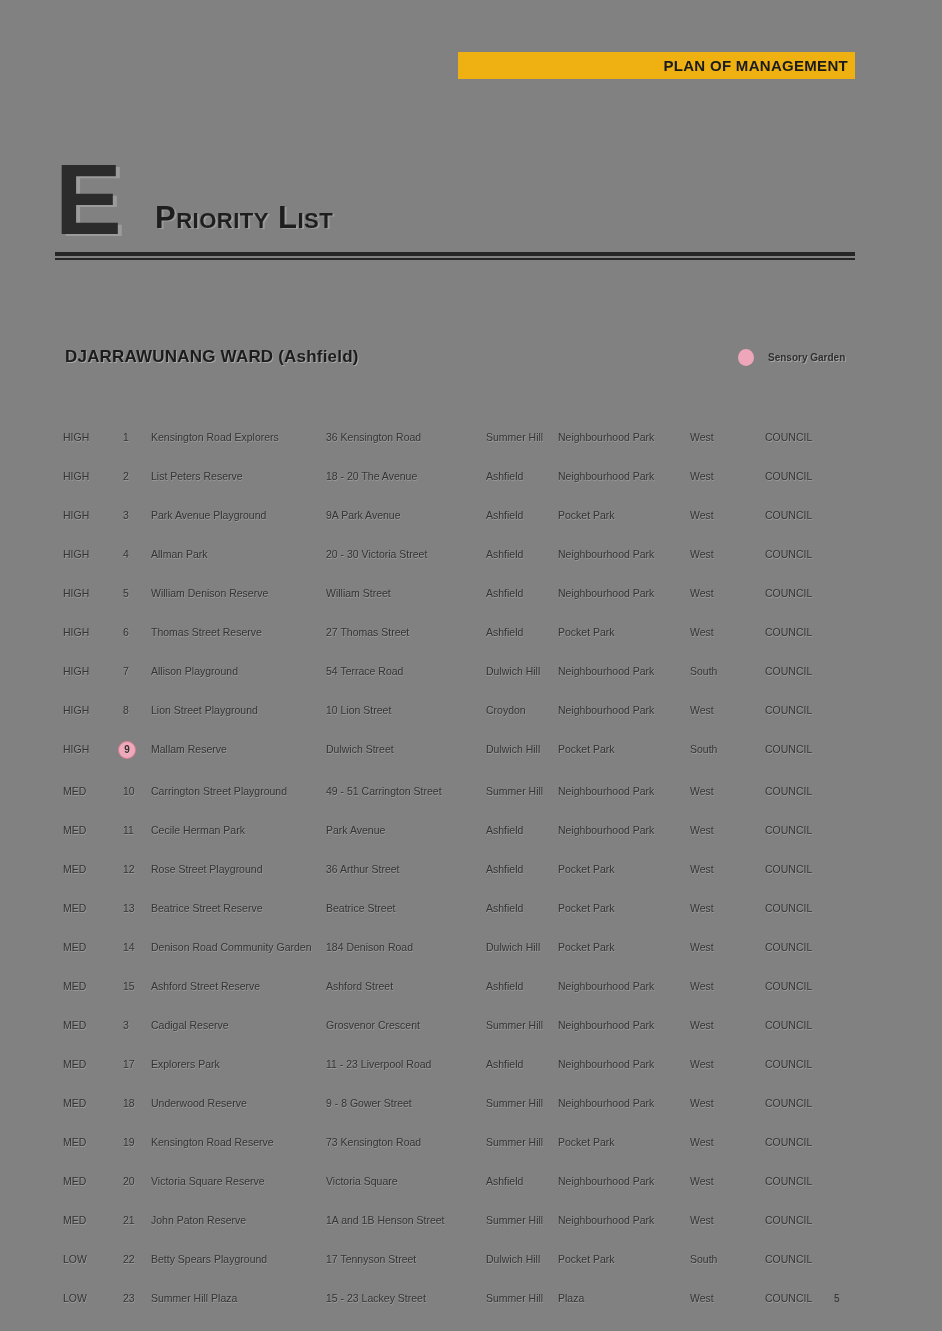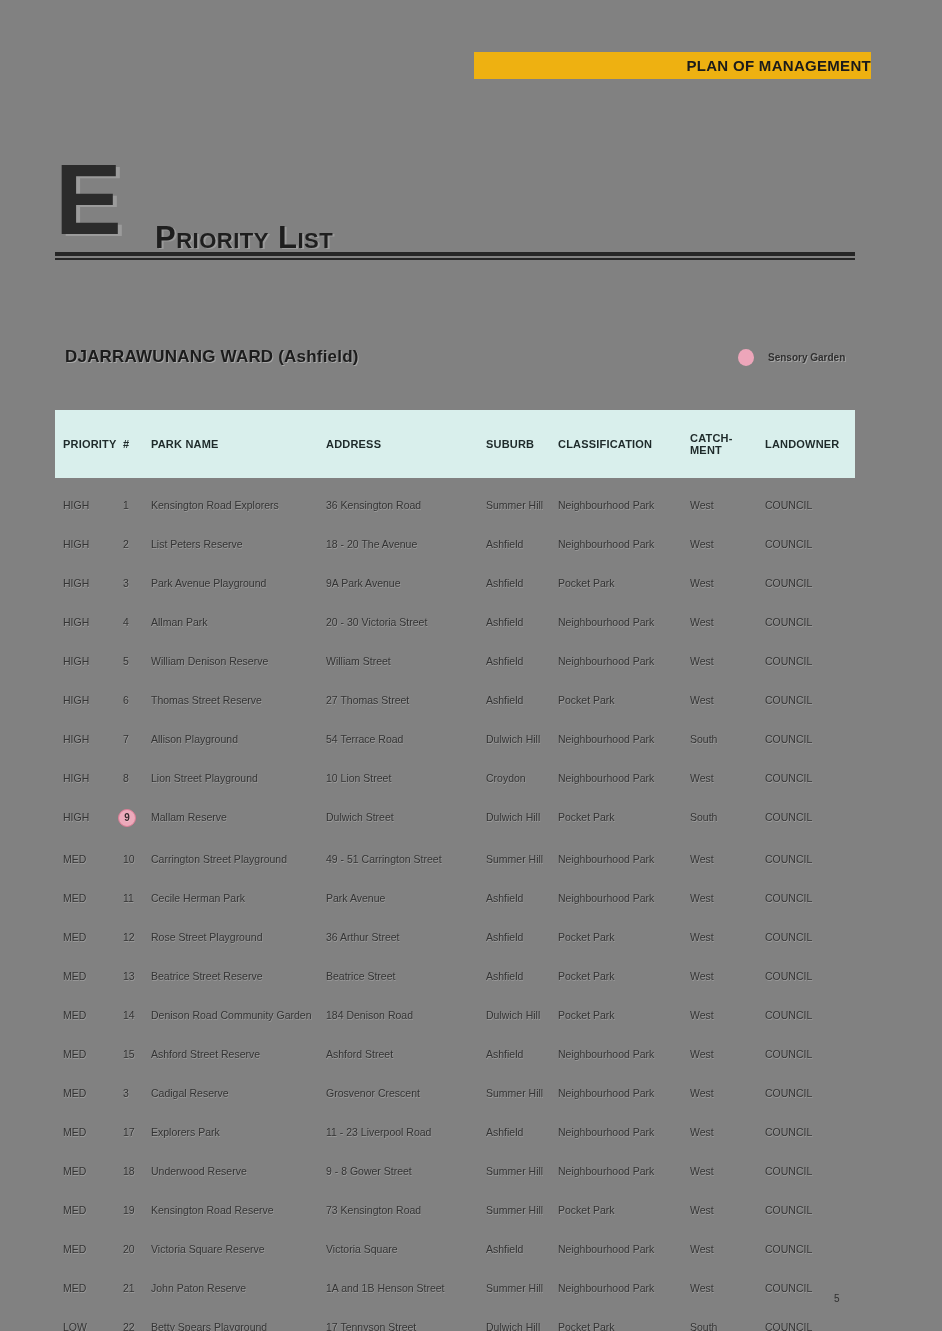--- a/index.html
+++ b/index.html
@@ -12,43 +12,42 @@
   }
   .page { position: absolute; inset: 0; }
 
   
   .banner {
     position: absolute;
     left: 458px; top: 52px;
     width: 397px; height: 27px;
     background: #eeb111;
     display: flex; align-items: center; justify-content: flex-end;
-    padding-right: 0;
-    margin-left: 16px;
+    padding-right: 7px;
   }
   .banner-text {
     color: #1b1b1b;
     font-size: 15px;
     font-weight: bold;
     letter-spacing: 0.3px;
   }
 
   
   .section-letter {
     position: absolute;
     left: 55px; top: 152px;
     font-size: 100px;
     line-height: 0.95;
     font-weight: bold;
     color: #2b2b2b;
     text-shadow: 4px 2px 0 #9b9b9b;
   }
   .section-title {
     position: absolute;
-    left: 155px; top: 220px;
+    left: 155px; top: 200px;
     font-size: 31px;
     font-weight: bold;
     font-variant: small-caps;
     letter-spacing: 0.5px;
     color: #1e1e1e;
     text-shadow: 2px 1px 0 #9b9b9b;
   }
   .title-rule {
     position: absolute;
     left: 55px; top: 252px;
@@ -161,31 +160,20 @@
   </div>
 
   <div class="ward-heading">DJARRAWUNANG WARD (Ashfield)</div>
 
   <div class="legend">
     <span class="legend-dot"></span>
     <span class="legend-label">Sensory Garden</span>
   </div>
 
   <div class="table">
-    <div class="thead">
-      <div class="hcell">PRIORITY</div>
-      <div class="hcell">#</div>
-      <div class="hcell">PARK NAME</div>
-      <div class="hcell">ADDRESS</div>
-      <div class="hcell">SUBURB</div>
-      <div class="hcell">CLASSIFICATION</div>
-      <div class="hcell">CATCH-
-MENT</div>
-      <div class="hcell">LANDOWNER</div>
-    </div>
     <div class="tbody">
         <div class="trow">
           <div class="cell cell-priority">HIGH</div>
           <div class="cell cell-num">1</div>
           <div class="cell cell-park">Kensington Road Explorers</div>
           <div class="cell cell-address">36 Kensington Road</div>
           <div class="cell cell-suburb">Summer Hill</div>
           <div class="cell cell-classification">Neighbourhood Park</div>
           <div class="cell cell-catchment">West</div>
           <div class="cell cell-landowner">COUNCIL</div>

